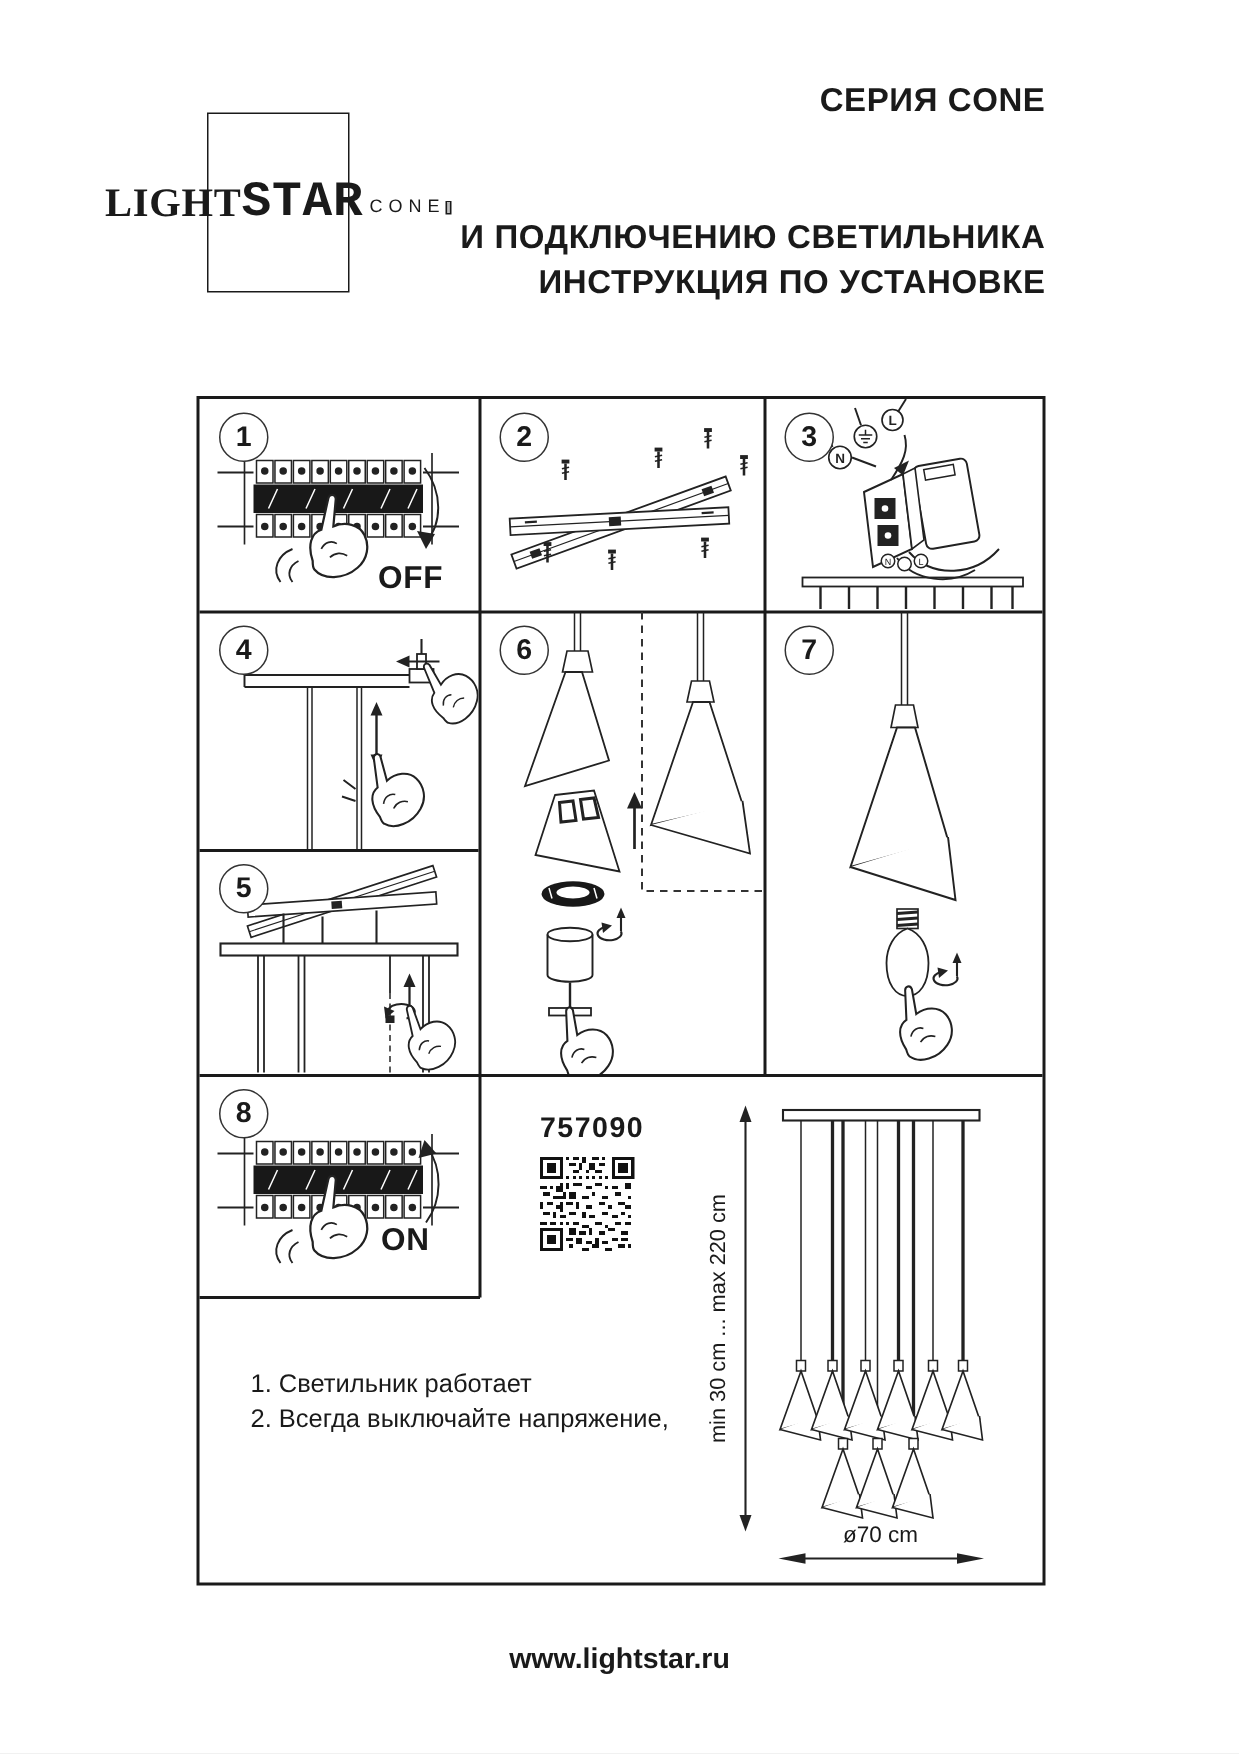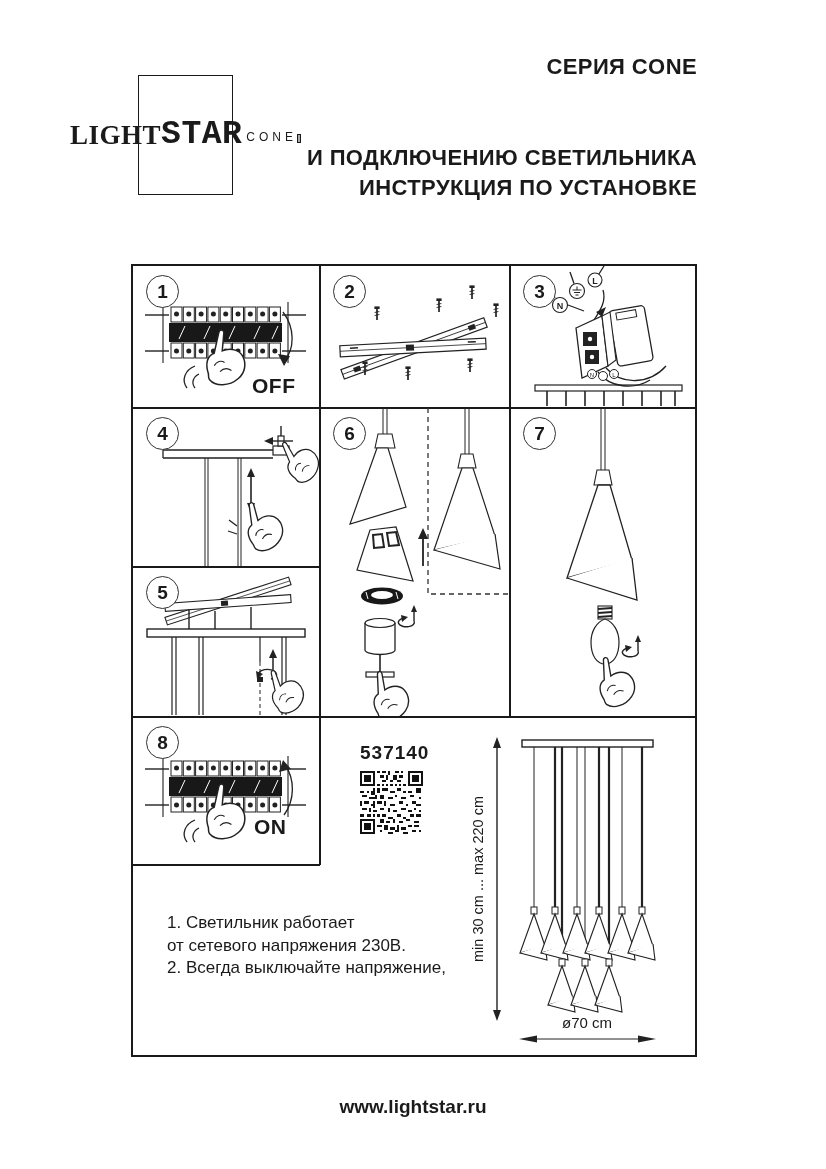--- a/index.html
+++ b/index.html
@@ -382,21 +382,21 @@
         <use href="#breaker" transform="translate(38,44)"></use>
         <path class="sk" d="M151,98 C162,83 162,62 152,48" stroke-width="1.5"></path>
         <polygon points="150,43 146,55 158,52" fill="#222"></polygon>
         <use href="#hand" transform="translate(72,81) scale(1.15)"></use>
         <path class="sk" d="M62,103 C52,107 48,117 54,125 M66,111 C60,114 58,120 62,125"></path>
       </svg>
       <div class="stepnum">8</div>
       <span class="onoff" style="left:121px;top:98px;">ON</span>
     </div>
 
-    <span class="article">537140</span>
+    <span class="article">757090</span>
 
     <svg class="qr" viewBox="0 0 29 29" shape-rendering="crispEdges">
       <rect x="0" y="0" width="29" height="29" fill="#fff"></rect>
       <g fill="#111">
         <rect x="0" y="0" width="7" height="7"></rect>
           <rect x="22" y="0" width="7" height="7"></rect>
           <rect x="0" y="22" width="7" height="7"></rect>
       </g>
       <g fill="#fff">
         <rect x="1" y="1" width="5" height="5"></rect>
@@ -406,21 +406,20 @@
       <g fill="#111">
         <rect x="2" y="2" width="3" height="3"></rect>
           <rect x="24" y="2" width="3" height="3"></rect>
           <rect x="2" y="24" width="3" height="3"></rect>
         <path d="M8 0h1v1h-1z M10 0h2v1h-2z M13 0h1v2h-1z M16 0h2v1h-2z M19 0h1v1h-1z M9 2h2v1h-2z M12 2h1v2h-1z M15 2h2v2h-2z M18 2h2v1h-2z M10 4h2v1h-2z M14 4h1v1h-1z M17 4h2v1h-2z M8 6h1v1h-1z M10 6h1v1h-1z M12 6h1v1h-1z M14 6h1v1h-1z M16 6h1v1h-1z M18 6h1v1h-1z M20 6h1v1h-1z M6 8h1v1h-1z M6 10h1v1h-1z M6 12h1v1h-1z M6 14h1v1h-1z M6 16h1v1h-1z M6 18h1v1h-1z M6 20h1v1h-1z M0 9h2v1h-2z M3 9h1v1h-1z M5 9h2v2h-2z M8 8h1v2h-1z M10 8h3v1h-3z M14 9h2v1h-2z M17 8h2v1h-2z M20 9h1v1h-1z M22 9h2v1h-2z M26 8h2v2h-2z M1 11h2v1h-2z M4 12h2v1h-2z M7 11h1v2h-1z M9 11h2v2h-2z M13 12h2v1h-2z M16 11h1v1h-1z M19 12h2v1h-2z M23 11h2v1h-2z M27 12h1v1h-1z M0 14h1v2h-1z M2 14h2v1h-2z M5 15h2v1h-2z M8 14h2v1h-2z M11 14h1v2h-1z M14 15h2v1h-2z M18 14h2v1h-2z M21 15h1v1h-1z M24 14h2v1h-2z M26 15h2v1h-2z M1 17h2v1h-2z M4 17h1v2h-1z M6 18h2v1h-2z M9 17h2v1h-2z M13 17h1v2h-1z M15 18h2v1h-2z M19 17h2v1h-2z M22 18h2v1h-2z M25 17h1v1h-1z M27 18h1v1h-1z M0 20h2v1h-2z M3 20h2v1h-2z M8 20h1v1h-1z M10 20h2v1h-2z M13 21h2v1h-2z M17 20h2v1h-2z M20 21h1v1h-1z M23 20h2v1h-2z M26 20h2v1h-2z M9 22h2v2h-2z M12 23h2v1h-2z M15 22h1v2h-1z M18 23h2v1h-2z M21 22h2v1h-2z M25 23h2v1h-2z M8 25h2v1h-2z M11 25h2v2h-2z M14 26h2v1h-2z M17 25h1v2h-1z M19 26h2v1h-2z M22 25h2v1h-2z M25 25h2v1h-2z M27 27h1v1h-1z M9 27h1v1h-1z M13 28h2v1h-2z M16 27h2v1h-2z M20 28h2v1h-2z M24 27h2v1h-2z"></path>
       </g>
     </svg>
 
     <div class="notes">
       <div>1. Светильник работает</div>
-      <div>от сетевого напряжения 230В.</div>
       <div>2. Всегда выключайте напряжение,</div>
     </div>
 
     <svg style="position:absolute;left:320px;top:461px;" width="246" height="330" viewBox="0 0 246 330">
 
       <rect x="69" y="13" width="131" height="7" fill="#fff" stroke="#222" stroke-width="1.4"></rect>
 
       <g stroke="#222">
         <line x1="81" y1="20" x2="81" y2="180" stroke-width="1"></line>
         <line x1="102" y1="20" x2="102" y2="180" stroke-width="2.2"></line>

